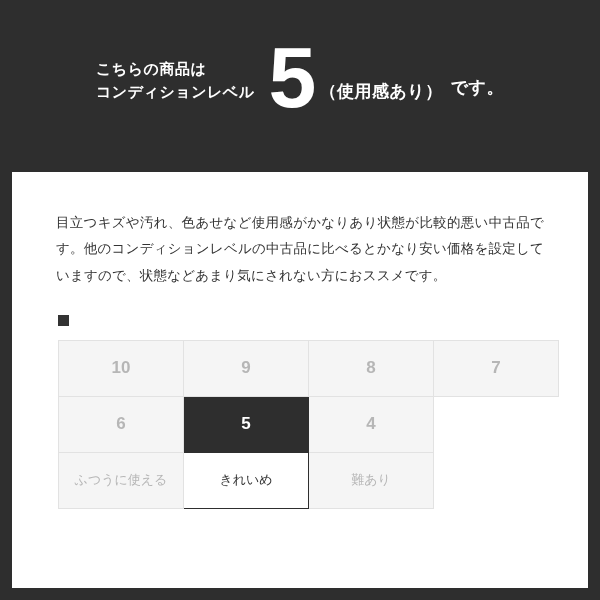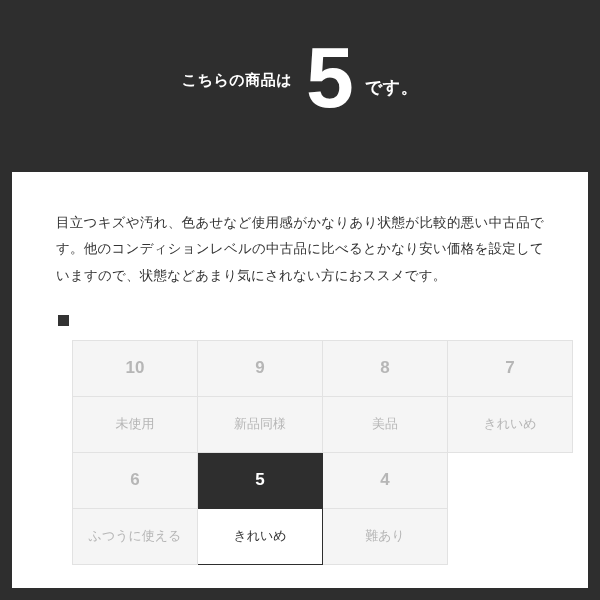--- a/index.html
+++ b/index.html
@@ -112,21 +112,21 @@
     width: 11px;
     height: 11px;
     background: #333333;
     margin-right: 6px;
   }
 
   
   .rank-table {
     border-collapse: collapse;
     width: 490px;
-    margin-left: 16px;
+    margin-left: 2px;
     table-layout: fixed;
   }
   .rank-table td {
     border: 1px solid #e2e2e2;
     width: 122px;
     height: 53px;
     text-align: center;
     vertical-align: middle;
     background: #f5f5f5;
     color: #b6b6b6;
@@ -157,47 +157,42 @@
     border: 1px solid #2e2e2e;
   }
 </style>
 </head>
 <body>
 
 <div class="page">
 
   <div class="header">
     <div class="header-inner">
-      <div class="header-lead"><span>こちらの商品は</span><br></div>
+      <div class="header-lead"><span>こちらの商品は</span><br><span>コンディションレベル</span></div>
       <div class="header-num">5</div>
+      <div class="header-paren">（使用感あり）</div>
       <div class="header-suffix">です。</div>
     </div>
   </div>
 
   <div class="card">
 
     <p class="desc">目立つキズや汚れ、色あせなど使用感がかなりあり状態が比較的悪い中古品です。他のコンディションレベルの中古品に比べるとかなり安い価格を設定していますので、状態などあまり気にされない方におススメです。</p>
 
     <div class="section-title">
       <span class="sq"></span>
     </div>
 
     <table class="rank-table">
       <tbody>
         <tr>
           <td class="num">10</td>
           <td class="num">9</td>
           <td class="num">8</td>
           <td class="num">7</td>
-        </tr>
-        <tr>
-          <td class="label">未使用</td>
-          <td class="label">新品同様</td>
-          <td class="label">美品</td>
-          <td class="label">きれいめ</td>
         </tr>
         <tr>
           <td class="num">6</td>
           <td class="sel-num">5</td>
           <td class="num">4</td>
           <td class="empty"></td>
         </tr>
         <tr>
           <td class="label">ふつうに使える</td>
           <td class="sel-label">きれいめ</td>

